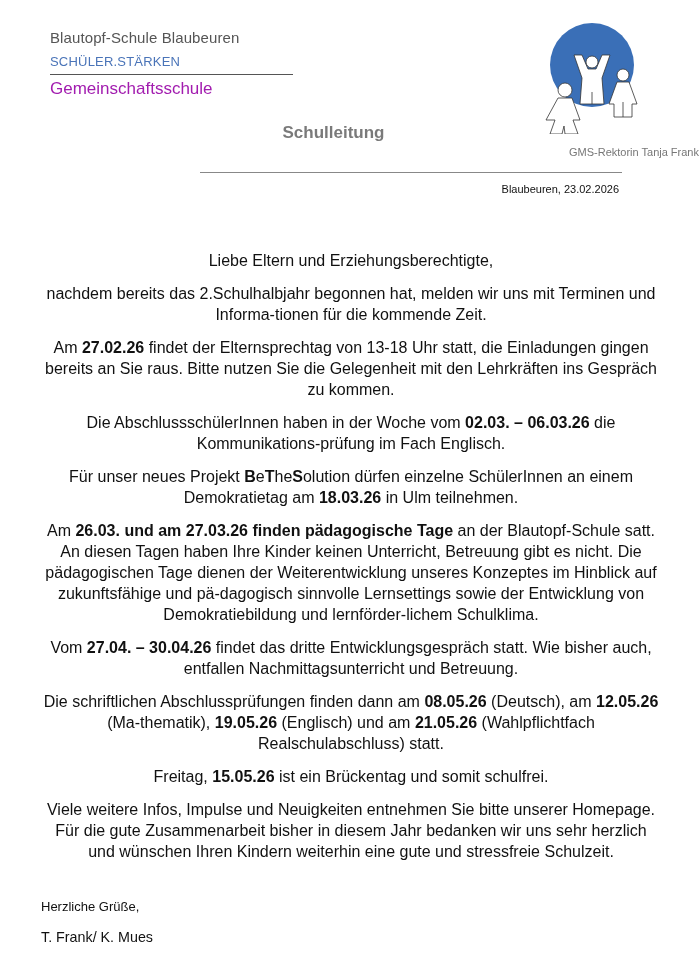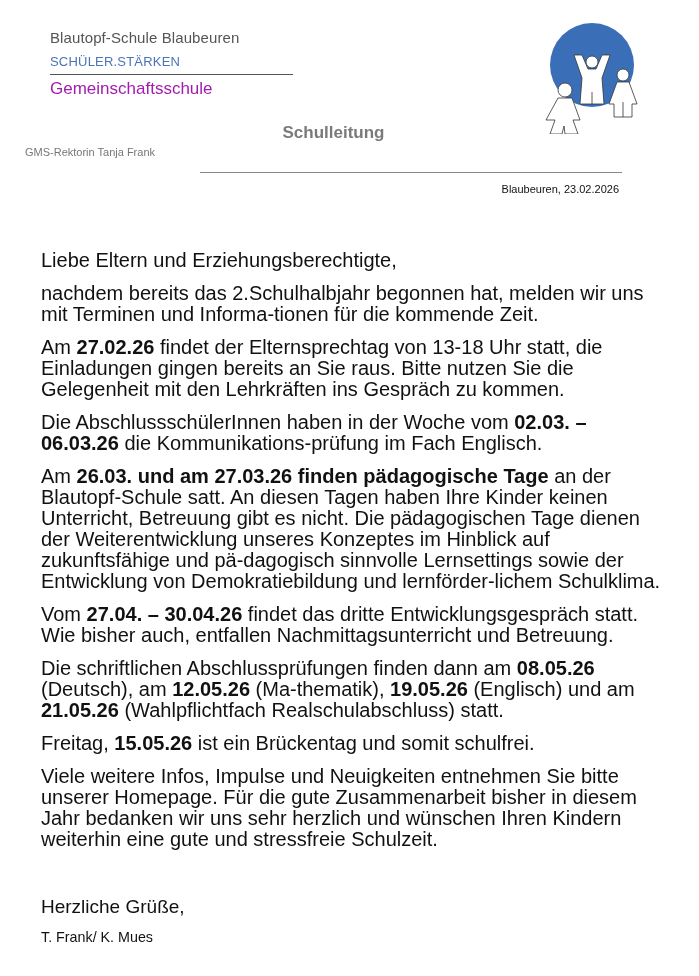--- a/index.html
+++ b/index.html
@@ -5,28 +5,28 @@
   html, body { margin: 0; padding: 0; background: #ffffff; }
   body { width: 699px; height: 976px; position: relative; overflow: hidden;
          font-family: "Liberation Sans", "DejaVu Sans", sans-serif; color: #111111; }
   .abs { position: absolute; }
   #school-name { left: 50px; top: 29px; font-size: 15px; color: #555555; letter-spacing: 0.1px; }
   #slogan { left: 50px; top: 54px; font-size: 13px; color: #4a74b8; letter-spacing: 0.2px; }
   #header-rule-left { left: 50px; top: 74px; width: 243px; height: 1px; background: #555555; }
   #school-type { left: 50px; top: 79px; font-size: 17px; color: #a21caf; }
   #logo { left: 540px; top: 22px; width: 100px; height: 112px; }
   #office-title { left: 0; width: 642px; top: 123px; text-align: center; font-size: 17px; font-weight: bold; color: #7a7a7a; padding-left: 25px; box-sizing: border-box; }
-  #office-sub { left: 0; width: 699px; top: 146px; text-align: left; font-size: 11px; color: #777777; padding-left: 25px; box-sizing: border-box; }
+  #office-sub { left: 0; width: 699px; top: 146px; text-align: right; font-size: 11px; color: #777777; padding-left: 25px; box-sizing: border-box; }
   #header-rule { left: 200px; top: 172px; width: 422px; height: 1px; background: #888888; }
   #date-line { right: 80px; top: 183px; font-size: 11px; color: #111111; }
-  #body-text { left: 41px; top: 250px; width: 620px; font-size: 20px; line-height: 21px; }
+  #body-text { left: 41px; top: 250px; width: 620px; font-size: 16px; line-height: 21px; text-align: center; }
   #body-text p { margin: 0 0 12px 0; }
   #body-text p.salutation { margin-bottom: 12px; }
   b { font-weight: bold; }
-  #closing { left: 41px; top: 896px; font-size: 19px; line-height: 21px; text-align: right; }
+  #closing { left: 41px; top: 896px; font-size: 13px; line-height: 21px; text-align: right; }
   #signature { left: 41px; top: 927px; font-size: 14.3px; line-height: 21px; }
 </style>
 </head>
 <body>
 
 <div class="abs" id="school-name">Blautopf-Schule Blaubeuren</div>
 <div class="abs" id="slogan">SCHÜLER.STÄRKEN</div>
 <div class="abs" id="header-rule-left"></div>
 <div class="abs" id="school-type">Gemeinschaftsschule</div>
 
@@ -55,20 +55,21 @@
 <div class="abs" id="office-sub">GMS-Rektorin Tanja Frank</div>
 <div class="abs" id="header-rule"></div>
 <div class="abs" id="date-line">Blaubeuren, 23.02.2026</div>
 
 <div class="abs" id="body-text">
   <p class="salutation">Liebe Eltern und Erziehungsberechtigte,</p>
   <div id="paragraphs">
       <p><span>nachdem bereits das 2.Schulhalbjahr begonnen hat, melden wir uns mit Terminen und Informa-tionen für die kommende Zeit.</span></p>
       <p><span>Am </span><b>27.02.26</b><span> findet der Elternsprechtag von 13-18 Uhr statt, die Einladungen gingen bereits an Sie raus. Bitte nutzen Sie die Gelegenheit mit den Lehrkräften ins Gespräch zu kommen.</span></p>
       <p><span>Die AbschlussschülerInnen haben in der Woche vom </span><b>02.03. – 06.03.26</b><span> die Kommunikations-prüfung im Fach Englisch.</span></p>
+      <p><span>Für unser neues Projekt </span><b>B</b><span>e</span><b>T</b><span>he</span><b>S</b><span>olution dürfen einzelne SchülerInnen an einem Demokratietag am </span><b>18.03.26</b><span> in Ulm teilnehmen.</span></p>
       <p><span>Am </span><b>26.03. und am 27.03.26 finden pädagogische Tage</b><span> an der Blautopf-Schule satt. An diesen Tagen haben Ihre Kinder keinen Unterricht, Betreuung gibt es nicht. Die pädagogischen Tage dienen der Weiterentwicklung unseres Konzeptes im Hinblick auf zukunftsfähige und pä-dagogisch sinnvolle Lernsettings sowie der Entwicklung von Demokratiebildung und lernförder-lichem Schulklima.</span></p>
       <p><span>Vom </span><b>27.04. – 30.04.26</b><span> findet das dritte Entwicklungsgespräch statt. Wie bisher auch, entfallen Nachmittagsunterricht und Betreuung.</span></p>
       <p><span>Die schriftlichen Abschlussprüfungen finden dann am </span><b>08.05.26</b><span> (Deutsch), am </span><b>12.05.26</b><span> (Ma-thematik), </span><b>19.05.26</b><span> (Englisch) und am </span><b>21.05.26</b><span> (Wahlpflichtfach Realschulabschluss) statt.</span></p>
       <p><span>Freitag, </span><b>15.05.26</b><span> ist ein Brückentag und somit schulfrei.</span></p>
       <p><span>Viele weitere Infos, Impulse und Neuigkeiten entnehmen Sie bitte unserer Homepage. Für die gute Zusammenarbeit bisher in diesem Jahr bedanken wir uns sehr herzlich und wünschen Ihren Kindern weiterhin eine gute und stressfreie Schulzeit.</span></p>
     </div>
 </div>
 
 <div class="abs" id="closing">Herzliche Grüße,</div>
 <div class="abs" id="signature">T. Frank/ K. Mues</div>

